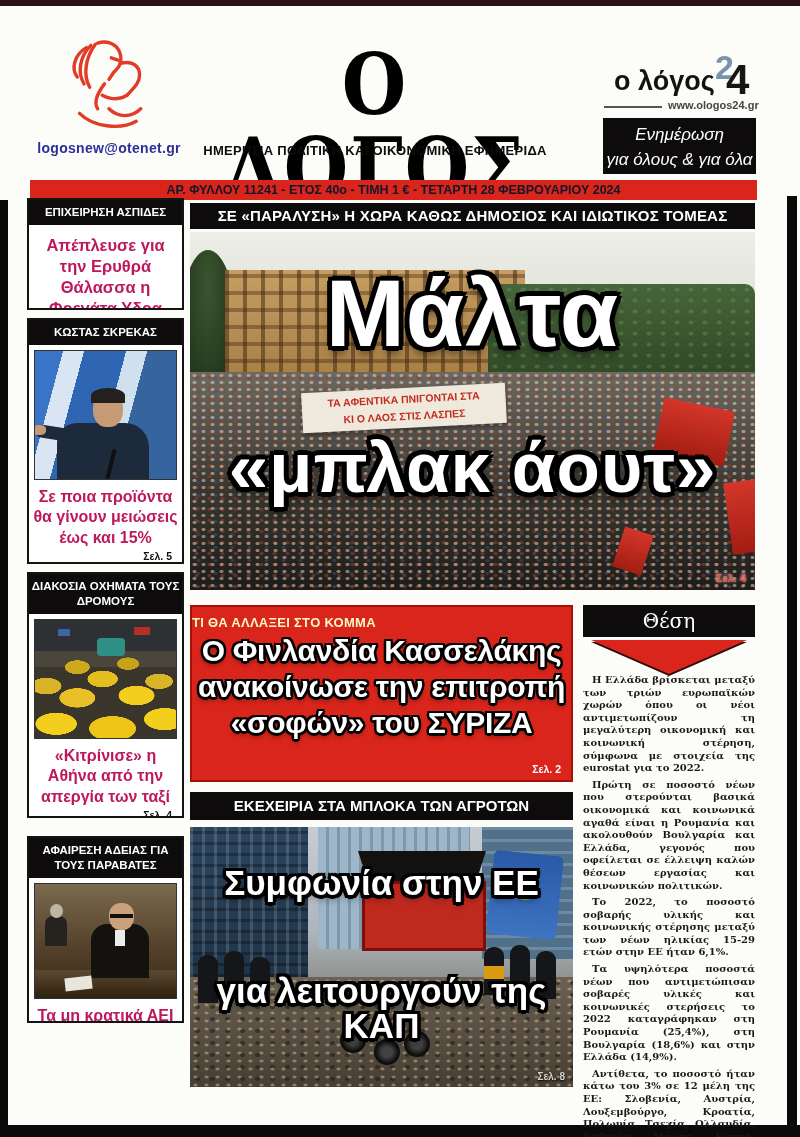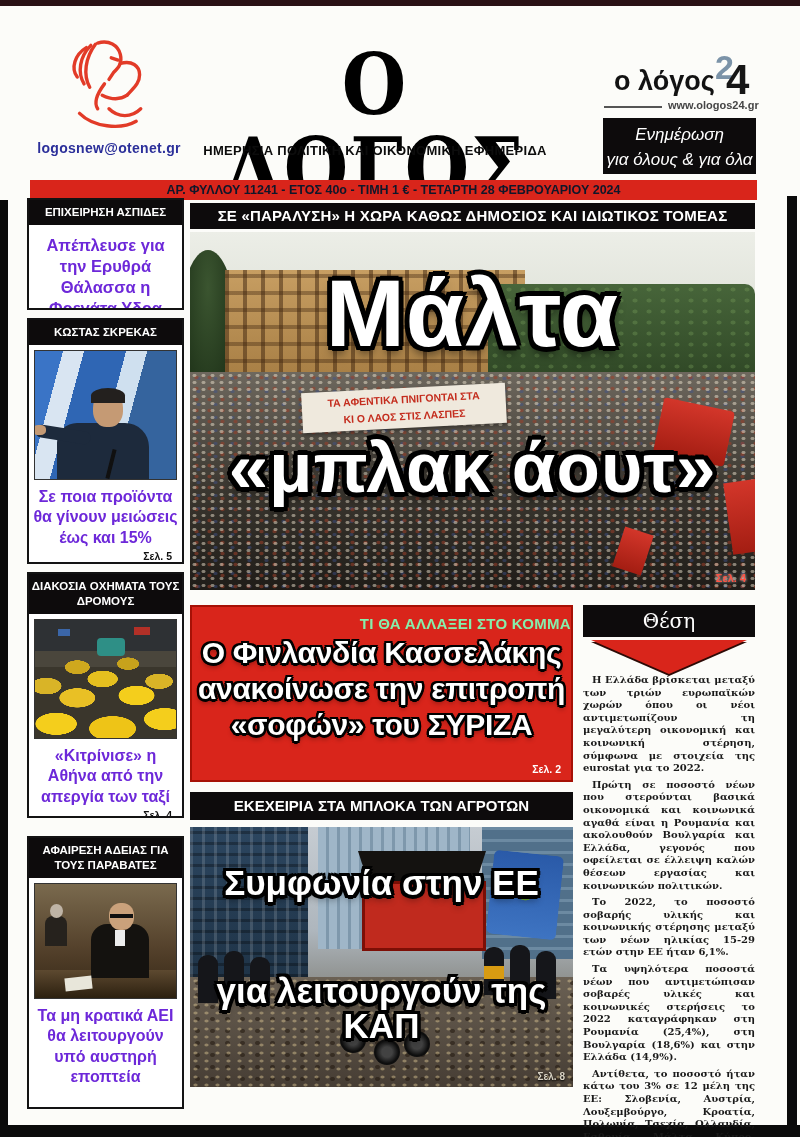--- a/index.html
+++ b/index.html
@@ -76,25 +76,25 @@
   .headline2{position:absolute;left:0;top:200px;width:100%;text-align:center;font-size:71px;line-height:1;}
   .photo-ref{position:absolute;right:9px;bottom:6px;font-size:11px;font-weight:bold;color:#ff5242;
          text-shadow:0 0 3px #fff,0 1px 2px #000;}
 
   
   .side-box{position:absolute;left:27px;width:157px;background:#fff;border:2px solid #131313;
          box-sizing:border-box;overflow:hidden;}
   .sb1{top:198px;height:112px;}
   .sb2{top:318px;height:246px;}
   .sb3{top:572px;height:246px;}
-  .sb4{top:836px;height:273px;}
+  .sb4{top:836px;height:187px;}
   .side-kicker{background:#0d0b0c;color:#fff;font-size:11.5px;font-weight:bold;text-align:center;
          padding:5px 2px;line-height:1.3;}
   .side-photo{position:relative;margin:5px 5px 3px;border:1px solid #333;overflow:hidden;}
-  .side-headline{font-size:16px;font-weight:bold;text-align:center;line-height:1.28;padding:4px 3px 0;color:#6d28d9;}
+  .side-headline{font-size:16px;font-weight:bold;text-align:center;line-height:1.28;padding:4px 3px 0;color:#be185d;}
   .sb1 .side-headline{font-size:16.5px;padding-top:10px;}
   .side-ref{font-size:10.5px;font-weight:bold;text-align:right;padding:2px 10px 5px;color:#111;margin-left:40px;}
 
   .skrekas-photo{height:128px;background:linear-gradient(105deg,#3a74c6 0 16%,#d9e5f2 16% 28%,
          #2f66b4 28% 52%,#cfe0ef 52% 64%,#35649e 64% 100%);}
   .sk-body{position:absolute;left:22px;bottom:-8px;width:92px;height:64px;background:#1d2a3c;border-radius:20px 24px 0 0;}
   .sk-arm{position:absolute;left:0;bottom:38px;width:56px;height:13px;background:#1d2a3c;transform:rotate(9deg);border-radius:7px;}
   .sk-hand{position:absolute;left:-2px;bottom:44px;width:13px;height:10px;background:#c59a74;border-radius:40%;}
   .sk-head{position:absolute;left:58px;bottom:52px;width:30px;height:35px;background:#c59a74;border-radius:45%;}
   .sk-hair{position:absolute;left:56px;bottom:76px;width:34px;height:15px;background:#23201e;border-radius:50% 50% 0 0;}
@@ -123,21 +123,21 @@
   .aei-head2{position:absolute;left:15px;bottom:80px;width:13px;height:14px;background:#bfb4a6;border-radius:50%;}
   .aei-man{position:absolute;left:56px;bottom:20px;width:58px;height:54px;background:#14120f;border-radius:16px 16px 0 0;}
   .aei-shirt{position:absolute;left:80px;bottom:52px;width:10px;height:16px;background:#ececec;}
   .aei-head{position:absolute;left:74px;bottom:68px;width:25px;height:27px;background:#caa17b;border-radius:45%;}
   .aei-glasses{position:absolute;left:75px;bottom:80px;width:23px;height:4px;background:#101010;}
   .aei-paper{position:absolute;left:30px;bottom:8px;width:27px;height:13px;background:#e8e6da;transform:rotate(-6deg);}
 
   
   .red-box{position:absolute;left:190px;top:605px;width:383px;height:177px;background:#d9251b;
          border:2px solid #a61106;box-sizing:border-box;}
-  .red-kicker{margin-top:8px;text-align:right;color:#86efac;font-weight:bold;font-size:15px;letter-spacing:.3px;}
+  .red-kicker{margin-top:8px;text-align:left;color:#fef9c3;font-weight:bold;font-size:13px;letter-spacing:.3px;}
   .red-headline{margin-top:3px;text-align:center;font-size:30px;line-height:1.2;letter-spacing:-.3px;}
   .red-ref{position:absolute;right:10px;bottom:5px;color:#fff;font-weight:bold;font-size:10.5px;}
   .farmers-bar{position:absolute;left:190px;top:792px;width:383px;height:28px;background:#0d0b0c;
          color:#fff;font-weight:bold;font-size:15px;text-align:center;line-height:28px;}
   .eu-photo{position:absolute;left:190px;top:827px;width:383px;height:260px;overflow:hidden;
          background:linear-gradient(#c6ccd2,#aeb6bd 40%,#8d8f8c 60%,#6f6a60);}
   .eu-bldg1{position:absolute;left:0;top:0;width:118px;height:172px;
          background-image:repeating-linear-gradient(90deg,rgba(255,255,255,.14) 0 3px,transparent 3px 12px),
            repeating-linear-gradient(0deg,rgba(0,0,0,.3) 0 3px,transparent 3px 11px),
            linear-gradient(#2c4660,#1d3144);}

